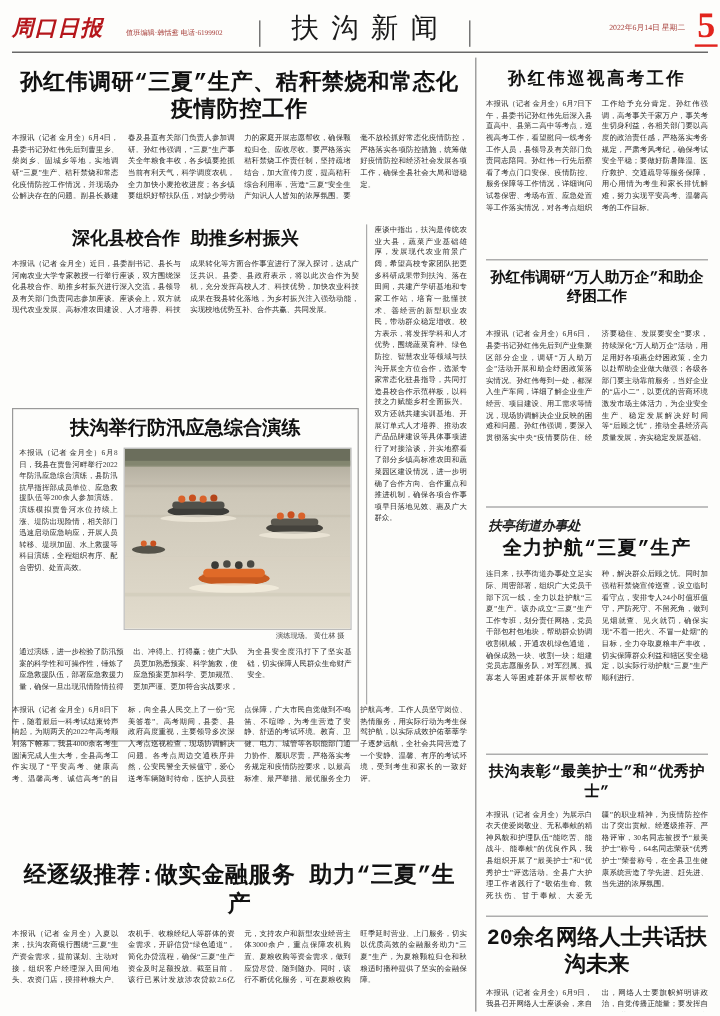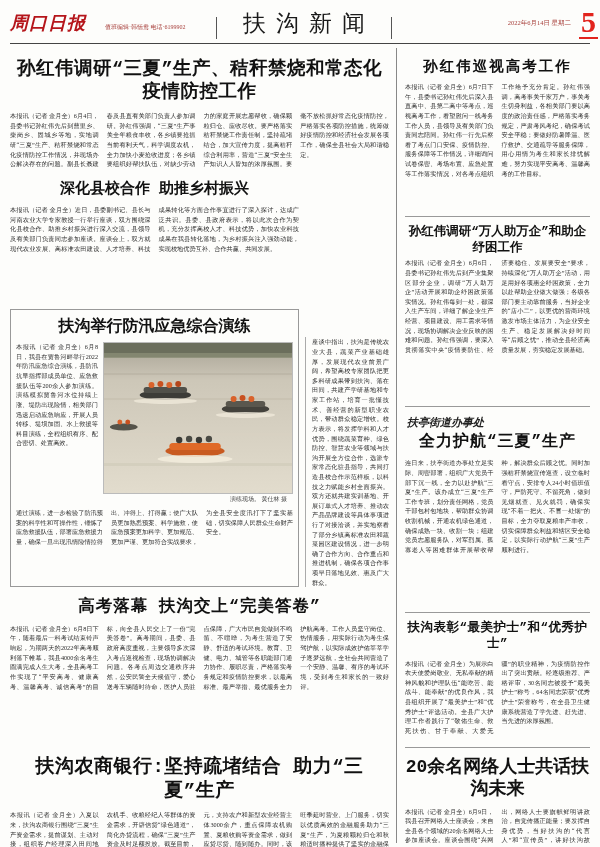--- a/index.html
+++ b/index.html
@@ -31,45 +31,45 @@
     font-size:6.2px; line-height:1.55; text-align:justify; color:#2b2b2b;
     word-break:break-all; overflow:hidden; text-indent:0;
   }
   .cols-4 { column-count:4; column-gap:8px; }
   .cols-3 { column-count:3; column-gap:8px; }
   .cols-2 { column-count:2; column-gap:8px; }
   
   .hl-a { font-size:18.5px; margin:10px 0 7px 0; letter-spacing:0.5px; }
   .body-a { height:72px; }
   
-  .mid-band { display:flex; margin-top:4px; height:400px;align-items:flex-end; }
+  .mid-band { display:flex; margin-top:4px; height:400px; }
   .mid-main { width:295px; padding-right:6px; }
   .side-strip { flex:1; border-left:1px solid #aaa; padding-left:6px; }
   .side-strip .body-text { height:100%; }
   .hl-b { font-size:15px; margin:4px 0 6px 0; font-weight:600; }
   .body-b { height:100px; }
-  .fangxun-box { border:1px solid #999; margin-top:4px; padding:5px 5px 4px 5px; height:278px; overflow:hidden; }
+  .fangxun-box { border:1px solid #999; margin-top:24px; padding:5px 5px 4px 5px; height:278px; overflow:hidden; }
   .hl-c { font-size:16px; margin:2px 0 5px 0; }
   .fx-row { display:flex; gap:5px; }
   .fx-lead { width:82px; height:152px; }
   .photo-wrap { flex:1; position:relative; }
   .photo-svg { width:100%; height:152px; display:block; border:1px solid #bbb; }
   .photo-caption { font-size:6px; color:#444; text-align:right; padding:1px 6px 2px 0; }
   .body-c-rest { height:56px; margin-top:2px; }
   
   .hl-d { font-size:16.5px; margin:10px 0 6px 0; letter-spacing:1px; }
   .body-d { height:122px; }
   .hl-e { font-size:19px; margin:10px 0 7px 0; letter-spacing:0.5px; }
   .body-e { height:70px; }
   
   .r-article { padding:4px 0 6px 0; }
   .r-article + .r-article { border-top:1px solid #999; }
   .hl-r1 { font-size:14.5px; margin:6px 0 6px 0; letter-spacing:2px; }
   .body-r1 { height:128px; }
-  .hl-r2 { font-size:12.5px; margin:4px 0 2px 0; }
+  .hl-r2 { font-size:12.5px; margin:4px 0 18px 0; }
   .body-r2 { height:142px; }
   .hl-r3 { font-size:12.5px; margin:4px 0 6px 0; letter-spacing:0.5px; }
   .body-r3 { height:82px; }
   .kicker { font-size:11px; color:#222; font-style:italic; margin:4px 0 2px 2px; font-weight:600; }
   .hl-r4 { font-size:16px; margin:2px 0 6px 0; letter-spacing:1px; }
   .body-r4 { height:148px; }
   .hl-r5 { font-size:18px; margin:4px 0 6px 0; }
   .r-last { flex:1; overflow:hidden; }
   .body-r5 { height:108px; }
 </style>
@@ -166,26 +166,25 @@
             <div class="body-text cols-3 body-c-rest">通过演练，进一步检验了防汛预案的科学性和可操作性，锤炼了应急救援队伍，部署应急救援力量，确保一旦出现汛情险情拉得出、冲得上、打得赢；使广大队员更加熟悉预案、科学施救，使应急预案更加科学、更加规范、更加严谨、更加符合实战要求，为全县安全度汛打下了坚实基础，切实保障人民群众生命财产安全。</div>
           </article>
 
         </div>
         <div class="side-strip">
           <div class="body-text">座谈中指出，扶沟是传统农业大县，蔬菜产业基础雄厚，发展现代农业前景广阔，希望高校专家团队把更多科研成果带到扶沟、落在田间，共建产学研基地和专家工作站，培育一批懂技术、善经营的新型职业农民，带动群众稳定增收。校方表示，将发挥学科和人才优势，围绕蔬菜育种、绿色防控、智慧农业等领域与扶沟开展全方位合作，选派专家常态化驻县指导，共同打造县校合作示范样板，以科技之力赋能乡村全面振兴。双方还就共建实训基地、开展订单式人才培养、推动农产品品牌建设等具体事项进行了对接洽谈，并实地察看了部分乡镇高标准农田和蔬菜园区建设情况，进一步明确了合作方向、合作重点和推进机制，确保各项合作事项早日落地见效、惠及广大群众。</div>
         </div>
       </div>
 
       <article>
-        <h2 class="headline hl-d">高考落幕  扶沟交上“完美答卷”</h2>
         <div class="body-text cols-4 body-d">本报讯（记者 金月全）6月8日下午，随着最后一科考试结束铃声响起，为期两天的2022年高考顺利落下帷幕，我县4000余名考生圆满完成人生大考，全县高考工作实现了“平安高考、健康高考、温馨高考、诚信高考”的目标，向全县人民交上了一份“完美答卷”。高考期间，县委、县政府高度重视，主要领导多次深入考点巡视检查，现场协调解决问题。各考点周边交通秩序井然，公安民警全天候值守，爱心送考车辆随时待命，医护人员驻点保障，广大市民自觉做到不鸣笛、不喧哗，为考生营造了安静、舒适的考试环境。教育、卫健、电力、城管等各职能部门通力协作、履职尽责，严格落实考务规定和疫情防控要求，以最高标准、最严举措、最优服务全力护航高考。工作人员坚守岗位、热情服务，用实际行动为考生保驾护航，以实际成效护佑莘莘学子逐梦远航，全社会共同营造了一个安静、温馨、有序的考试环境，受到考生和家长的一致好评。</div>
       </article>
 
       <article>
-        <h1 class="headline hl-e">扶沟农商银行:坚持疏堵结合  助力“三夏”生产</h1>
+        <h1 class="headline hl-e">经逐级推荐:做实金融服务  助力“三夏”生产</h1>
         <div class="body-text cols-4 body-e">本报讯（记者 金月全）入夏以来，扶沟农商银行围绕“三夏”生产资金需求，提前谋划、主动对接，组织客户经理深入田间地头、农资门店，摸排种粮大户、农机手、收粮经纪人等群体的资金需求，开辟信贷“绿色通道”，简化办贷流程，确保“三夏”生产资金及时足额投放。截至目前，该行已累计发放涉农贷款2.6亿元，支持农户和新型农业经营主体3000余户，重点保障农机购置、夏粮收购等资金需求，做到应贷尽贷、随到随办。同时，该行不断优化服务，可在夏粮收购旺季延时营业、上门服务，切实以优质高效的金融服务助力“三夏”生产，为夏粮颗粒归仓和秋粮适时播种提供了坚实的金融保障。</div>
       </article>
 
     </div>
 
     <div class="right-region">
 
       <article class="r-article">
         <h2 class="headline hl-r1">孙红伟巡视高考工作</h2>
         <div class="body-text cols-2 body-r1">本报讯（记者 金月全）6月7日下午，县委书记孙红伟先后深入县直高中、县第二高中等考点，巡视高考工作，看望慰问一线考务工作人员，县领导及有关部门负责同志陪同。孙红伟一行先后察看了考点门口安保、疫情防控、服务保障等工作情况，详细询问试卷保密、考场布置、应急处置等工作落实情况，对各考点组织工作给予充分肯定。孙红伟强调，高考事关千家万户，事关考生切身利益，各相关部门要以高度的政治责任感，严格落实考务规定，严肃考风考纪，确保考试安全平稳；要做好防暑降温、医疗救护、交通疏导等服务保障，用心用情为考生和家长排忧解难，努力实现平安高考、温馨高考的工作目标。</div>

